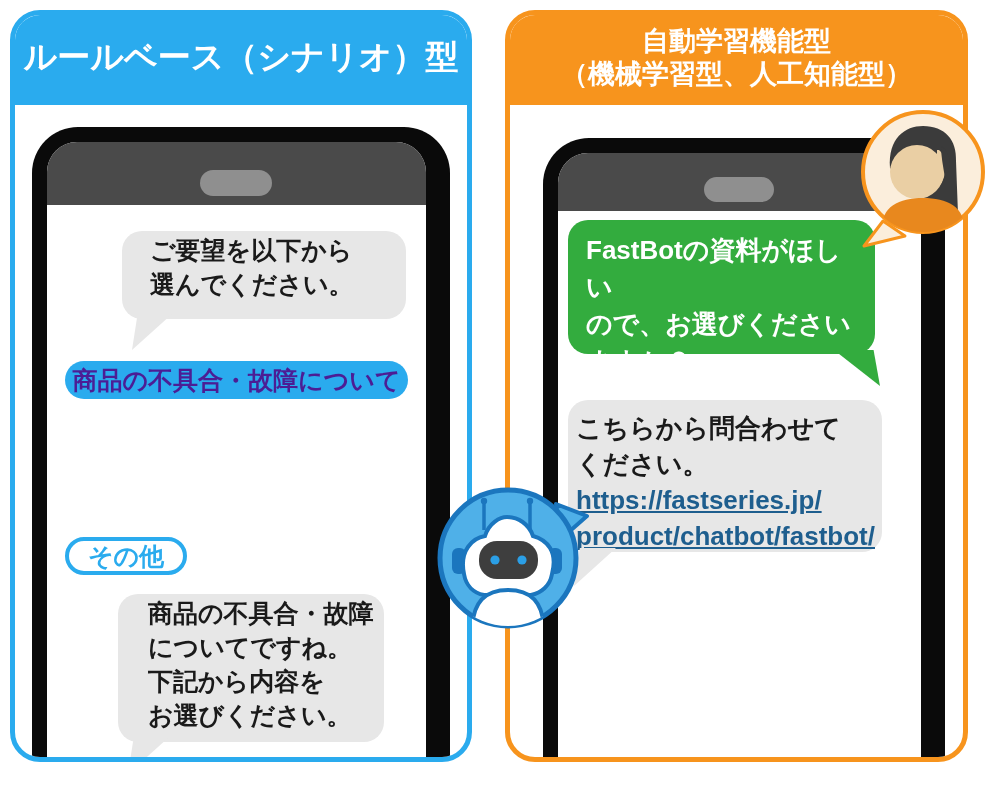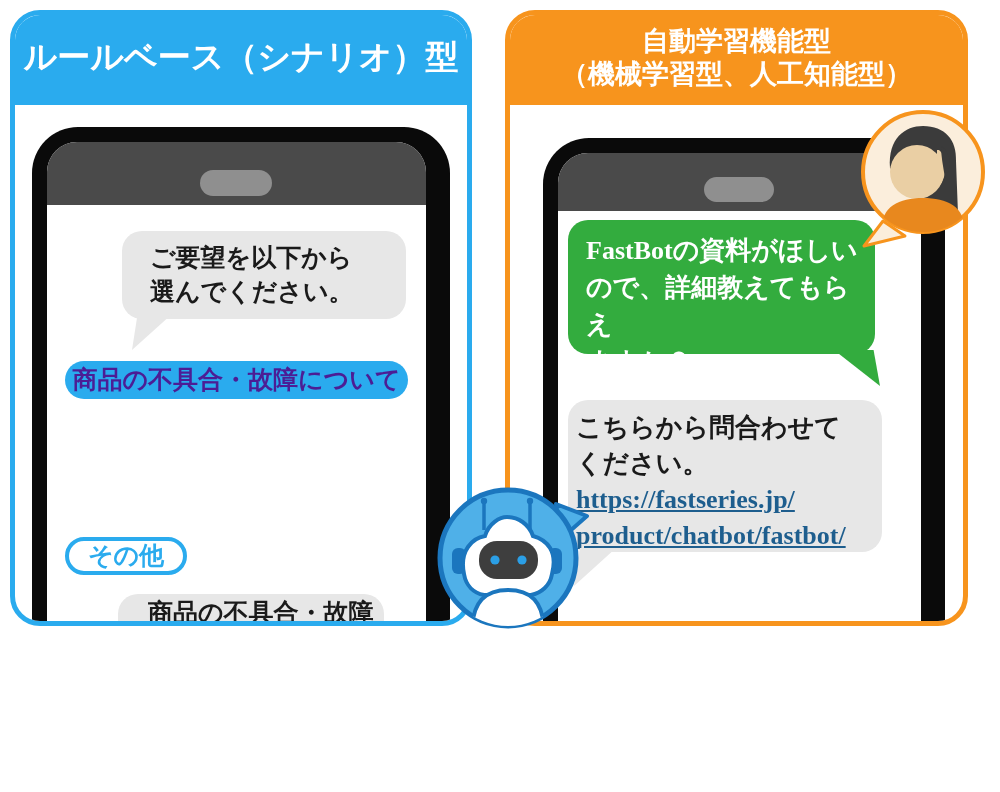--- a/index.html
+++ b/index.html
@@ -15,21 +15,21 @@
     --robot-line:#1B76BE;
     --ink:#1A1A1A;
   }
   *{margin:0;padding:0;box-sizing:border-box;}
   body{background:#fff;}
   #stage{
     position:relative;width:1000px;height:792px;background:#fff;overflow:hidden;
     font-family:"Liberation Sans",sans-serif;font-weight:700;color:var(--ink);
   }
   .pre{white-space:pre-line;}
-  .panel{position:absolute;top:10px;height:616px;border-radius:30px;background:#fff;overflow:hidden;font-family:Liberation Serif, serif;}
+  .panel{position:absolute;top:10px;height:752px;border-radius:30px;background:#fff;overflow:hidden;}
   .panel.left{left:10px;width:462px;border:5px solid var(--blue);}
   .panel.right{left:505px;width:463px;border:5px solid var(--orange);}
   .panel-header{
     position:absolute;left:-5px;top:-5px;right:-5px;height:95px;
     display:flex;align-items:center;justify-content:center;text-align:center;
     color:#fff;
   }
   .panel.left  .panel-header{background:var(--blue);font-size:33px;}
   .panel.right .panel-header{background:var(--orange);font-size:27px;line-height:33px;}
   .phone{position:absolute;background:var(--phone);border-radius:46px 46px 0 0;}
@@ -46,21 +46,21 @@
   .panel.right .speaker{left:146px;top:24px;width:70px;height:25px;}
 
   .bubble{position:absolute;border-radius:20px;}
   .bubble.gray{background:var(--bubble);}
   .bubble.green{background:var(--green);color:#fff;}
   .tail{position:absolute;}
   .tail-left{clip-path:polygon(14% 0,100% 0,0 100%);}
   .tail-right{clip-path:polygon(0 0,86% 0,100% 100%);}
 
   
-  .l-bubble1{left:75px;top:89px;width:284px;height:88px;font-size:25px;line-height:34px;padding:10px 12px 0 28px;}
+  .l-bubble1{left:75px;top:89px;width:284px;height:88px;font-size:25px;line-height:34px;padding:2px 12px 0 28px;}
   .l-tail1{left:85px;top:172px;width:40px;height:36px;background:var(--bubble);}
   .opt{position:absolute;font-size:25px;}
   .opt-filled{background:var(--blue);color:#4c1d95;border-radius:20px;text-align:center;line-height:38px;}
   .opt-outline{background:#fff;color:var(--blue);border:4px solid var(--blue);border-radius:24px;}
   .opt1{left:18px;top:219px;width:343px;height:38px;}
   .opt2{left:18px;top:269px;width:288px;height:40px;text-align:center;line-height:32px;}
   .opt3{left:18px;top:321px;width:253px;height:61px;line-height:27px;padding:1px 0 0 24px;border-radius:27px;}
   .opt4{left:18px;top:395px;width:122px;height:38px;text-align:center;line-height:30px;}
   .l-bubble2{left:71px;top:452px;width:266px;height:148px;font-size:25px;line-height:34px;padding:2px 10px 0 30px;}
   .l-tail2{left:81px;top:596px;width:40px;height:36px;background:var(--bubble);}
@@ -108,21 +108,21 @@
   <div class="panel right">
     <div class="panel-header pre">自動学習機能型
 （機械学習型、人工知能型）</div>
     <div class="phone">
       <div class="screen">
         <div class="notch">
           <div class="speaker"></div>
         </div>
 
         <div class="bubble green r-green pre">FastBotの資料がほしい
-ので、詳細教えてもらえ
+ので、お選びください
 ますか？</div>
         <div class="tail tail-right r-gtail"></div>
 
         <div class="bubble gray r-gray">
           <div class="pre">こちらから問合わせて
 ください。</div>
           <a class="pre" href="#">https://fastseries.jp/
 product/chatbot/fastbot/</a>
         </div>
         <div class="tail tail-left r-graytail"></div>

